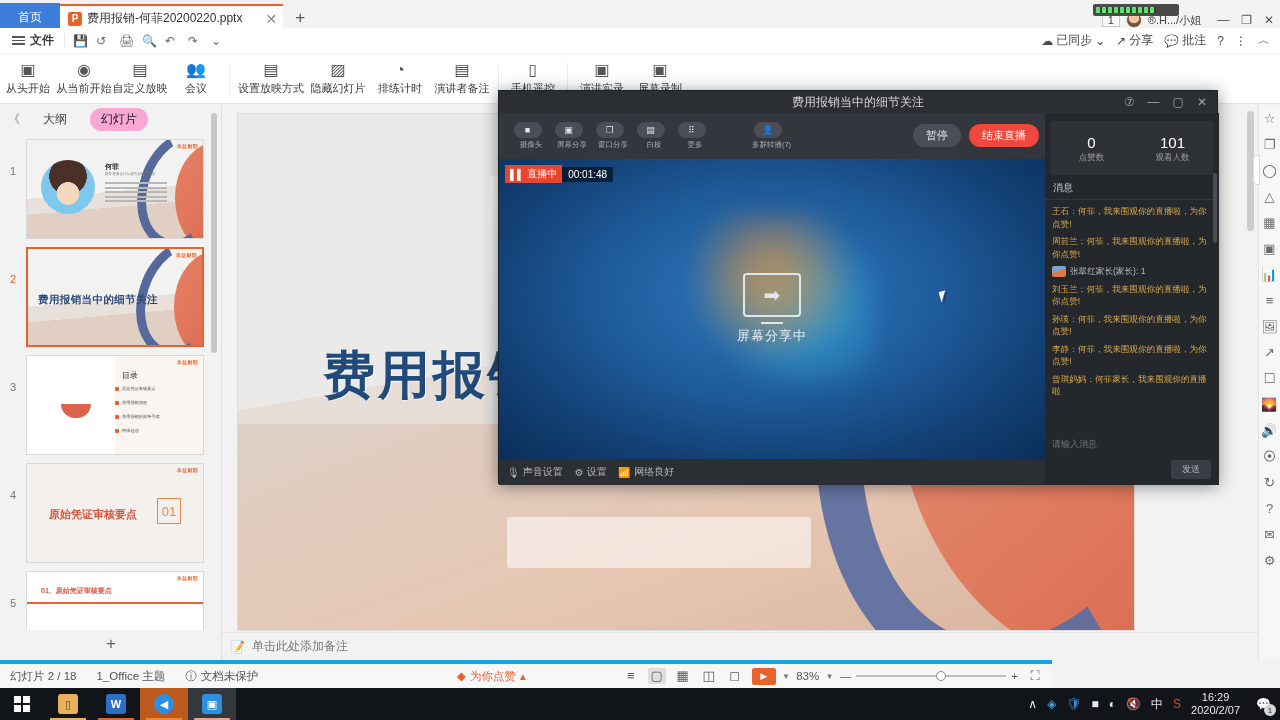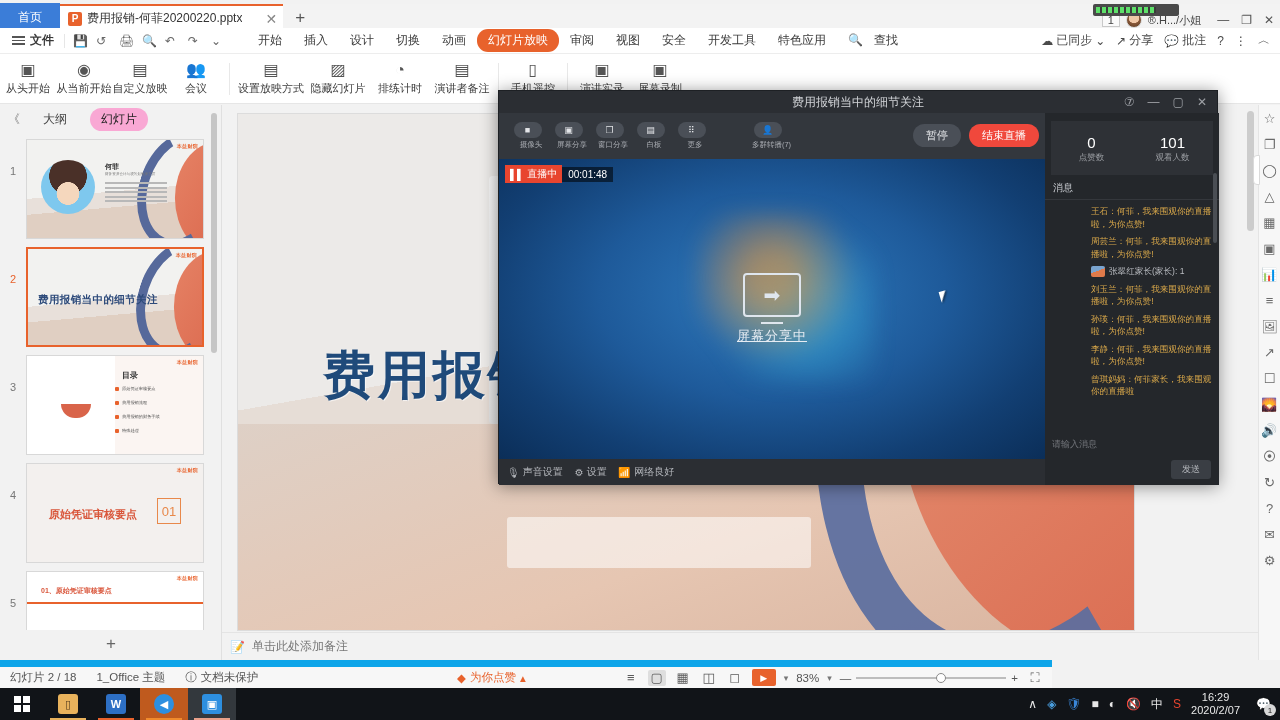--- a/index.html
+++ b/index.html
@@ -153,21 +153,21 @@
   .thumb-bgphoto {
     position: absolute; inset: 0;
     background: linear-gradient(175deg,#f2f2f0 0 52%, #e8e0da 52% 66%, #e0cfc2 66% 100%);
   }
   .t3-left { position: absolute; left: 0; top: 0; width: 50%; height: 100%; background: #fff; }
   .t3-bowl {
     position: absolute; left: 34px; top: 48px; width: 30px; height: 14px;
     background: #d9644a; border-radius: 0 0 16px 16px;
   }
   .t3-right { position: absolute; right: 0; top: 0; width: 50%; height: 100%; background: #fbf5f2; }
-  .t3-h { position: absolute; left: 95px; top: 14px; font-size: 8px; font-weight: bold; color: #333; }
+  .t3-h { position: absolute; left: 95px; top: 14px; font-size: 8px; font-weight: normal; color: #333; }
   .t3-li { position: absolute; left: 88px; font-size: 4.2px; color: #555; display: flex; gap: 3px; align-items: center; }
   .t3-li b { width: 4px; height: 4px; background: #e8622c; display: inline-block; border-radius: 1px; }
   .t4-title {
     position: absolute; left: 22px; top: 43px; font-size: 11px;
     font-weight: bold; color: #d9553a;
   }
   .t4-num {
     position: absolute; right: 22px; top: 34px; width: 24px; height: 26px;
     border: 1.5px solid #e8884a; color: #e8884a; font-size: 13px;
     display: flex; align-items: center; justify-content: center;
@@ -256,21 +256,21 @@
     color: #6a6a6a; text-align: center; cursor: pointer;
   }
   .rb-handle {
     position: absolute; left: -6px; top: 50px; width: 7px; height: 30px;
     background: #fff; border: 1px solid #dadada; border-radius: 4px 0 0 4px;
   }
 
   
   .statusbar {
     position: absolute; top: 660px; left: 0; width: 1052px; height: 28px;
-    background: #f7f7f7; border-top: 7px solid #0ea5e9;
+    background: #f7f7f7; border-top: 4px solid #0ea5e9;
     display: flex; align-items: center; font-size: 11.5px; color: #555;
   }
   .sb-item { padding: 0 10px; display: flex; align-items: center; gap: 4px; cursor: pointer; }
   .sb-right { margin-left: auto; display: flex; align-items: center; gap: 8px; padding-right: 8px; }
   .vw-ic { width: 18px; height: 16px; color: #5b5b5b; font-size: 13px; text-align: center; cursor: pointer; }
   .vw-ic.act { background: #dedede; border-radius: 2px; }
   .play-btn {
     width: 24px; height: 17px; background: #e8622c; color: #fff;
     display: flex; align-items: center; justify-content: center;
     font-size: 9px; border-radius: 2px; cursor: pointer;
@@ -385,21 +385,21 @@
   }
   .share-icon {
     width: 58px; height: 44px; border: 2.5px solid #dfe6ee; border-radius: 4px;
     position: relative; display: flex; align-items: center; justify-content: center;
     font-size: 20px; color: #dfe6ee;
   }
   .share-icon::after {
     content: ""; position: absolute; bottom: -9px; left: 50%; transform: translateX(-50%);
     width: 22px; height: 2.5px; background: #dfe6ee;
   }
-  .share-text { color: #e6ecf3; font-size: 13px; letter-spacing: 1px; text-decoration: underline; }
+  .share-text { color: #e6ecf3; font-size: 13px; letter-spacing: 1px; }
   .cursor-arrow {
     position: absolute; left: 441px; top: 132px; width: 0; height: 0;
     border-left: 7px solid #fff; border-bottom: 11px solid transparent;
     transform: rotate(-16deg); z-index: 6;
     filter: drop-shadow(1px 1px 1px rgba(0,0,0,.6));
   }
   .lw-bottom {
     position: absolute; left: 0; top: 300px; width: 546px; height: 26px;
     background: #2b2e33; display: flex; align-items: center; gap: 12px;
     padding-left: 8px; font-size: 10px; color: #b2b5ba;
@@ -419,21 +419,21 @@
   .stat .num { color: #fff; font-size: 15px; line-height: 19px; }
   .stat .lab { color: #9b9ea3; font-size: 8.5px; }
   .msg-head {
     padding: 6px 0 4px 8px; font-size: 10px; color: #c8cbd0;
     border-bottom: 1px solid #34373c;
   }
   .msg-list {
     padding: 5px 7px 0 7px; height: 222px; overflow: hidden;
     font-size: 8.6px; line-height: 12.5px; color: #d9a84a;
   }
-  .msg { margin-bottom: 5px; word-break: break-all; margin-left: 39px; }
+  .msg { margin-bottom: 5px; word-break: break-all; }
   .msg.withav { display: flex; align-items: center; gap: 4px; }
   .msg .av {
     width: 14px; height: 11px; flex: 0 0 14px; border-radius: 2px;
     background: linear-gradient(160deg,#7aa4cf 0 45%, #e07a4a 45% 100%);
   }
   .msg .gray { color: #b9bcc1; }
   .msg-input {
     position: absolute; left: 7px; bottom: 34px; width: 160px;
     font-size: 9px; color: #73767b;
   }
@@ -483,34 +483,20 @@
       </span>
     <span class="file-label">文件</span>
     <span class="qa-icons">
       <span class="qi">💾</span>
       <span class="qi">↺</span>
       <span class="qi">🖨</span>
       <span class="qi">🔍</span>
       <span class="qi">↶</span>
       <span class="qi">↷</span>
       <span class="qi">⌄</span>
-    </span>
-    <span class="menu-tabs">
-      <span>开始</span>
-      <span>插入</span>
-      <span>设计</span>
-      <span>切换</span>
-      <span>动画</span>
-      <span class="active">幻灯片放映</span>
-      <span>审阅</span>
-      <span>视图</span>
-      <span>安全</span>
-      <span>开发工具</span>
-      <span>特色应用</span>
-      <span>🔍<span>查找</span></span>
     </span>
     <span class="ribbon-right">
       <span class="ri">☁<span>已同步</span>⌄</span>
       <span class="ri">↗<span>分享</span></span>
       <span class="ri">💬<span>批注</span></span>
       <span class="ri">?</span>
       <span class="ri">⋮</span>
       <span class="ri">︿</span>
     </span>
   </div>

